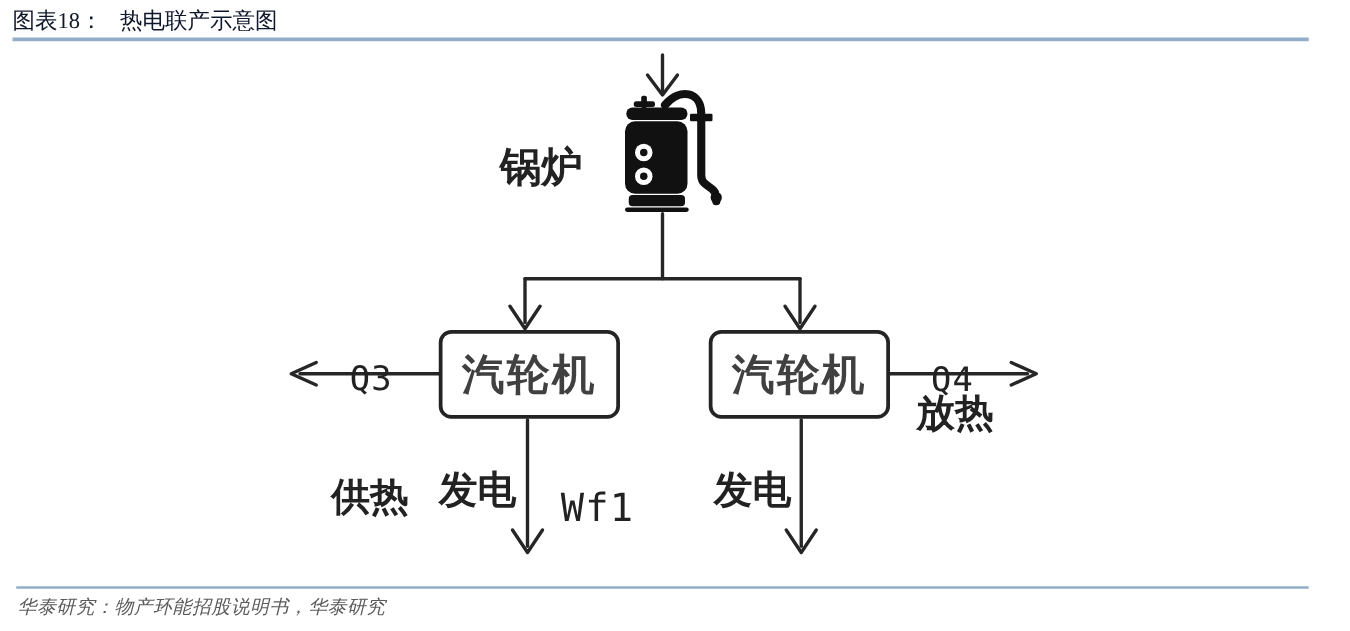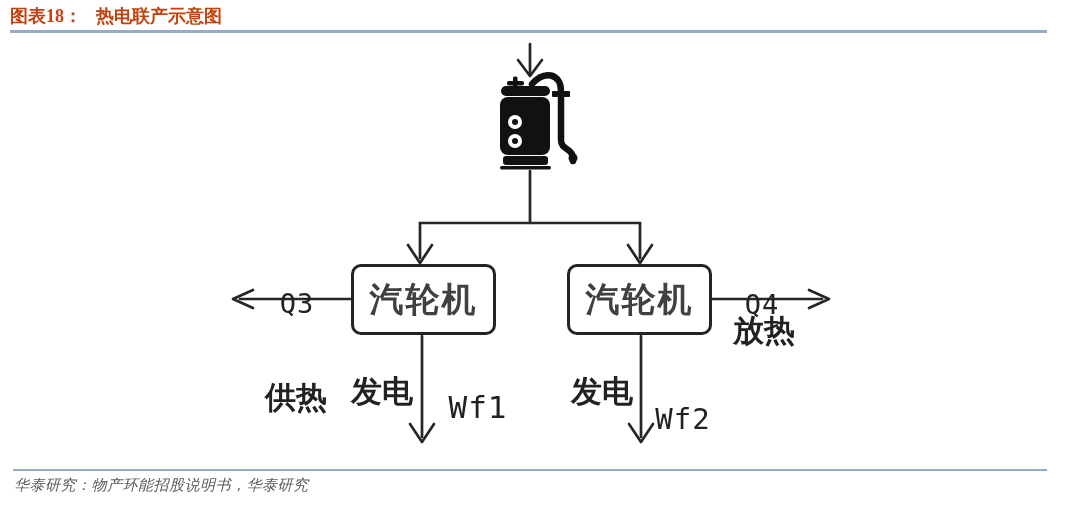--- a/index.html
+++ b/index.html
@@ -5,21 +5,21 @@
   :root{
     --rule-blue:#94AECA;
     --ink:#222222;
     --source-gray:#5a5a5a;
   }
   *{margin:0;padding:0;box-sizing:border-box;}
   body{background:#ffffff;font-family:"Liberation Sans",sans-serif;}
   .page{position:relative;width:1080px;height:505px;background:#ffffff;overflow:hidden;}
 
   .title-row{position:absolute;left:10px;top:4px;font-family:"Liberation Serif",serif;
-             font-weight:700;font-size:18px;color:#c2410c;white-space:nowrap;}
+             font-weight:400;font-size:18px;color:#0f172a;white-space:nowrap;}
   .title-row .gap{display:inline-block;width:14px;}
   .title-rule{position:absolute;left:10px;top:30px;width:1037px;height:3px;background:var(--rule-blue);}
 
   .diagram-svg{position:absolute;left:0;top:0;width:1080px;height:505px;}
 
   .lbl{position:absolute;color:var(--ink);text-align:center;white-space:nowrap;}
   .cjk{font-family:"Liberation Sans",sans-serif;font-weight:600;font-size:31px;line-height:34px;}
   .sym{font-family:"DejaVu Sans Mono",monospace;font-weight:500;font-size:27px;line-height:32px;letter-spacing:1px;margin-top:28px;}
 
   .boiler-label{left:373px;top:116px;width:120px;font-size:33px;line-height:36px;}
@@ -101,30 +101,30 @@
       <rect x="500" y="97" width="50" height="58" rx="8" fill="#111"></rect>
       <circle cx="515" cy="122" r="7" fill="#ffffff"></circle>
         <circle cx="515" cy="122" r="3" fill="#111"></circle>
       <circle cx="515" cy="141" r="7" fill="#ffffff"></circle>
         <circle cx="515" cy="141" r="3" fill="#111"></circle>
       <rect x="503" y="156" width="45" height="9" rx="3" fill="#111"></rect>
       <rect x="500" y="166" width="51" height="3.5" rx="1.7" fill="#111"></rect>
     </g>
   </svg>
 
+  <div class="lbl cjk boiler-label">锅炉</div>
 
   <div class="turbine-box turbine-left">汽轮机</div>
   <div class="turbine-box turbine-right">汽轮机</div>
 
   <div class="lbl sym q3-label">Q3</div>
   <div class="lbl cjk q3-sub">供热</div>
   <div class="lbl sym q4-label">Q4</div>
   <div class="lbl cjk q4-sub">放热</div>
 
   <div class="lbl cjk gen-left">发电</div>
   <div class="lbl sym wf1-label">Wf1</div>
   <div class="lbl cjk gen-right">发电</div>
-  <div class="lbl sym wf2-label">Wf2</div>
 
   <div class="footer-rule"></div>
   <div class="source-note">华泰研究：物产环能招股说明书，华泰研究</div>
 
 </div>
 
 </body></html>

